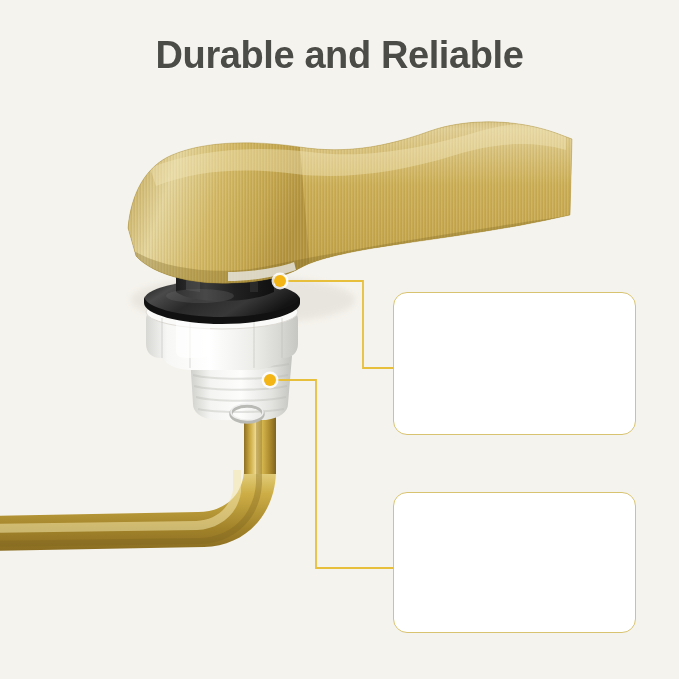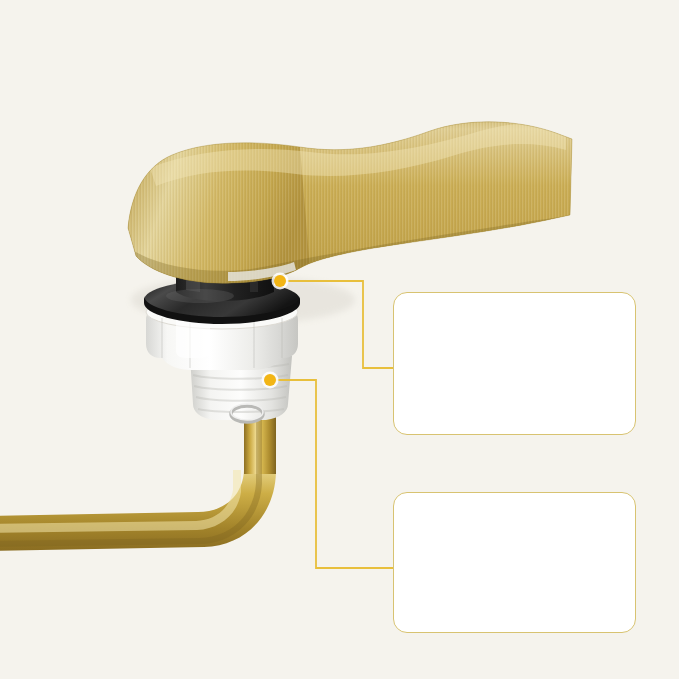--- a/index.html
+++ b/index.html
@@ -242,14 +242,15 @@
     
   </div>
 
   <div class="callout" id="callout-2">
     
   </div>
 
   <div class="dot" id="dot-1"></div>
   <div class="dot" id="dot-2"></div>
 
+  <div id="title">Durable and Reliable</div>
 
 </div>
 
 </body></html>

